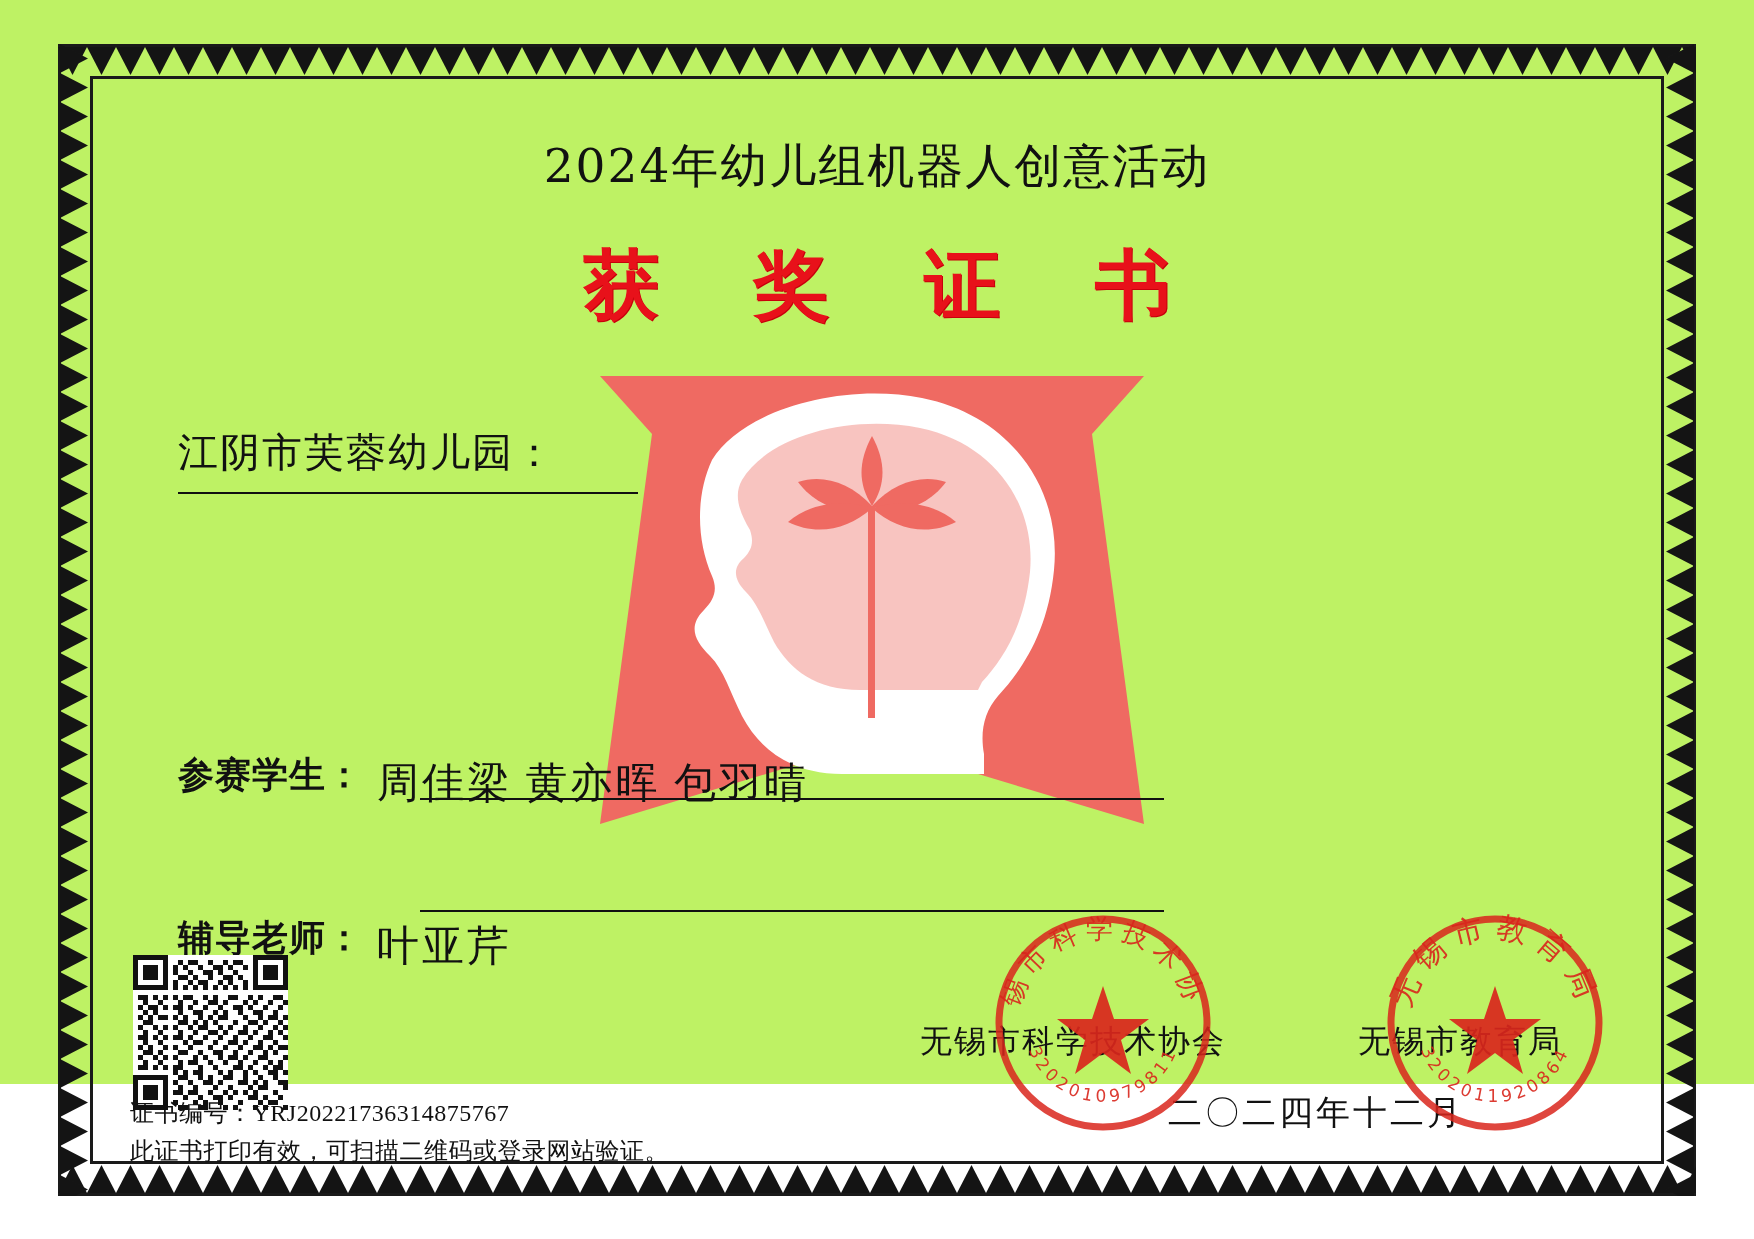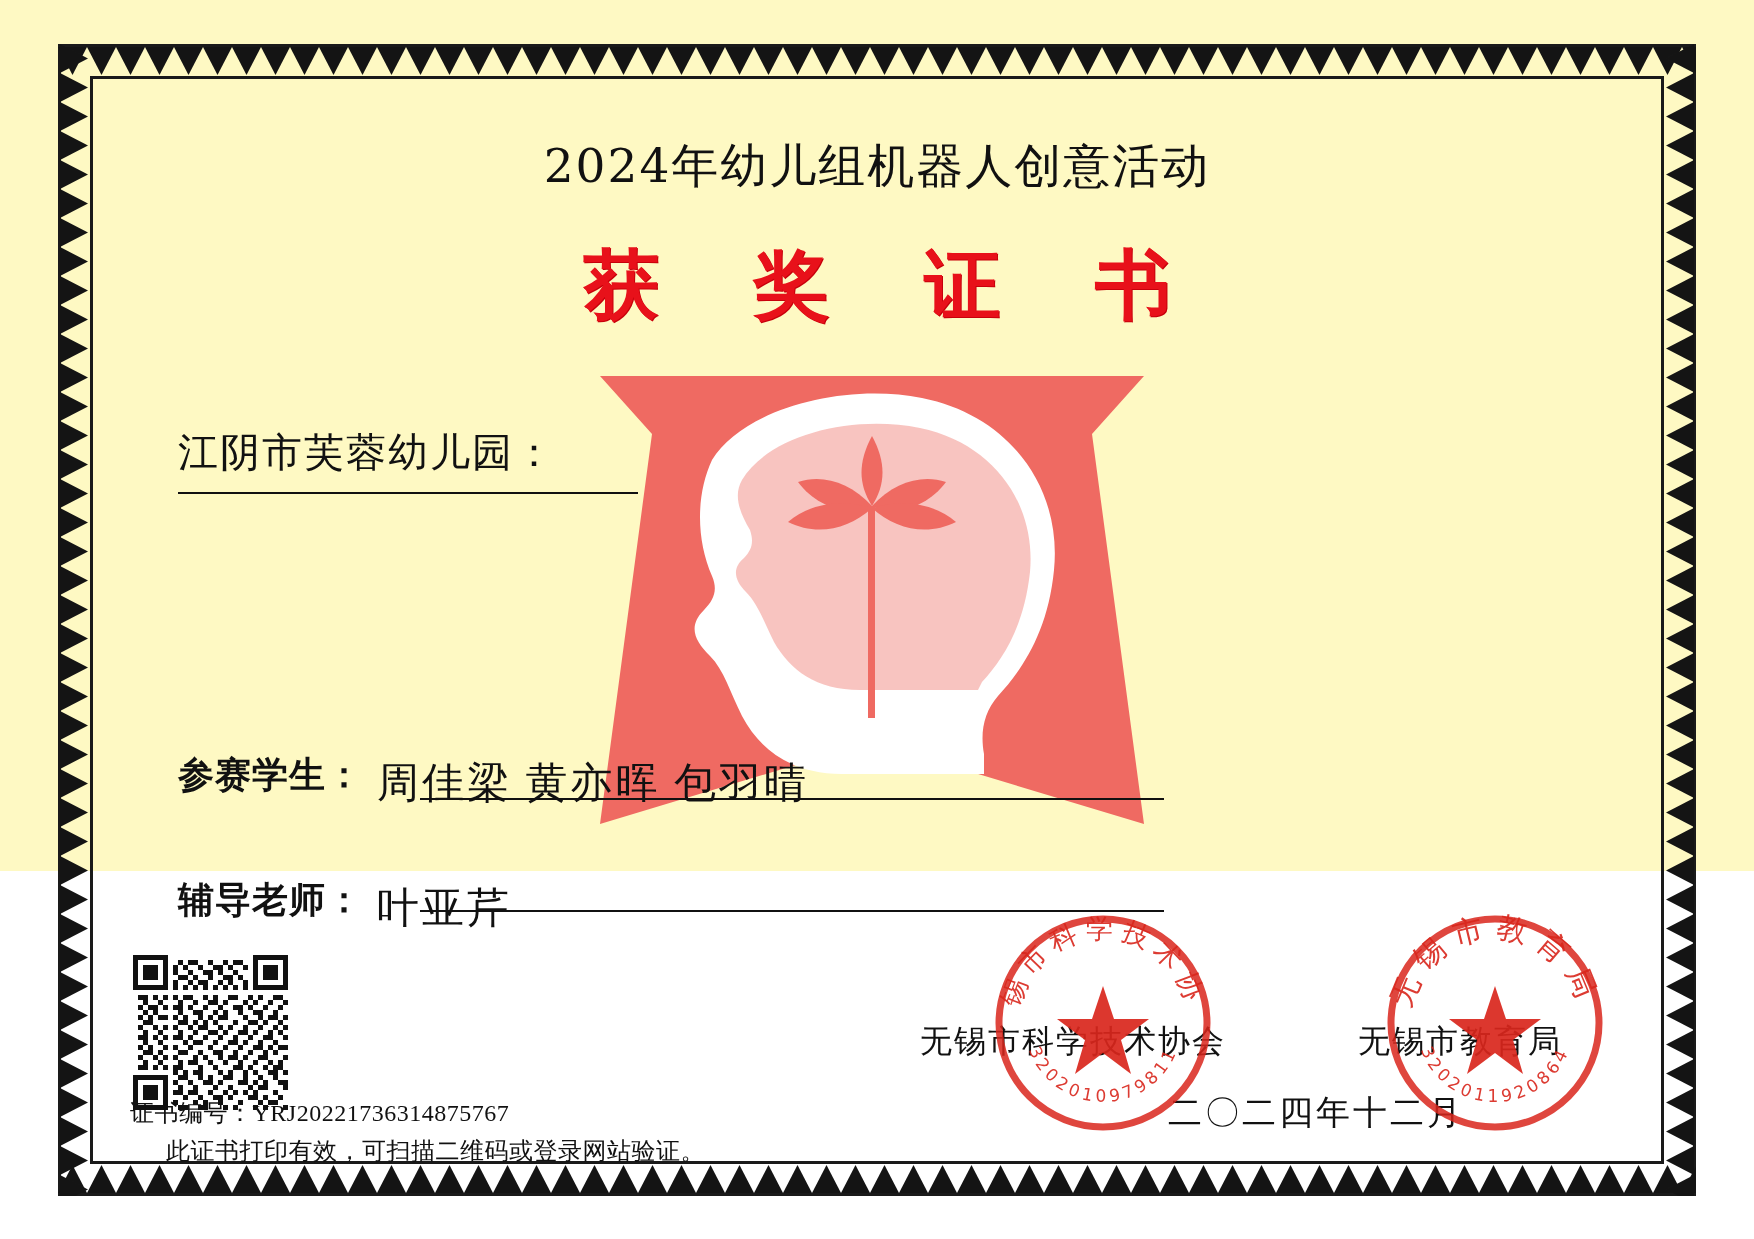--- a/index.html
+++ b/index.html
@@ -13,22 +13,22 @@
     font-family: "Liberation Serif", "DejaVu Serif", serif;
     overflow: hidden;
     position: relative;
   }
 
   
   #certificate {
     position: absolute;
     left: 0; top: 0;
     width: 1754px;
-    height: 871px;
-    background: #fef9c3;
+    height: 1084px;
+    background: #bef264;
   }
 
   .border-outer {
     position: absolute;
     left: 58px;
     top: 44px;
     width: 1638px;
     height: 1152px;
     box-sizing: border-box;
     border: 3px solid #1a1a1a;
@@ -135,21 +135,21 @@
     letter-spacing: 1px;
   }
   #body-text .indent { padding-left: 84px; }
 
   .field-row {
     position: absolute;
     left: 178px;
     height: 60px;
   }
   #students-row { top: 740px; width: 1000px; }
-  #teacher-row  { top: 865px; width: 1000px; }
+  #teacher-row  { top: 903px; width: 1000px; }
 
   .field-label {
     font-size: 36px;
     font-weight: bold;
     color: #111;
     letter-spacing: 1px;
     display: inline-block;
     vertical-align: middle;
   }
   .field-value {
@@ -190,21 +190,20 @@
     white-space: nowrap;
   }
   #cert-note {
     position: absolute;
     left: 130px;
     top: 1135px;
     font-size: 24px;
     color: #111;
     letter-spacing: 0.5px;
     white-space: nowrap;
-    margin-left: 36px;
   }
 
   
   #issuer-left {
     position: absolute;
     left: 920px;
     top: 1020px;
     font-size: 32px;
     color: #111;
     letter-spacing: 2px;

